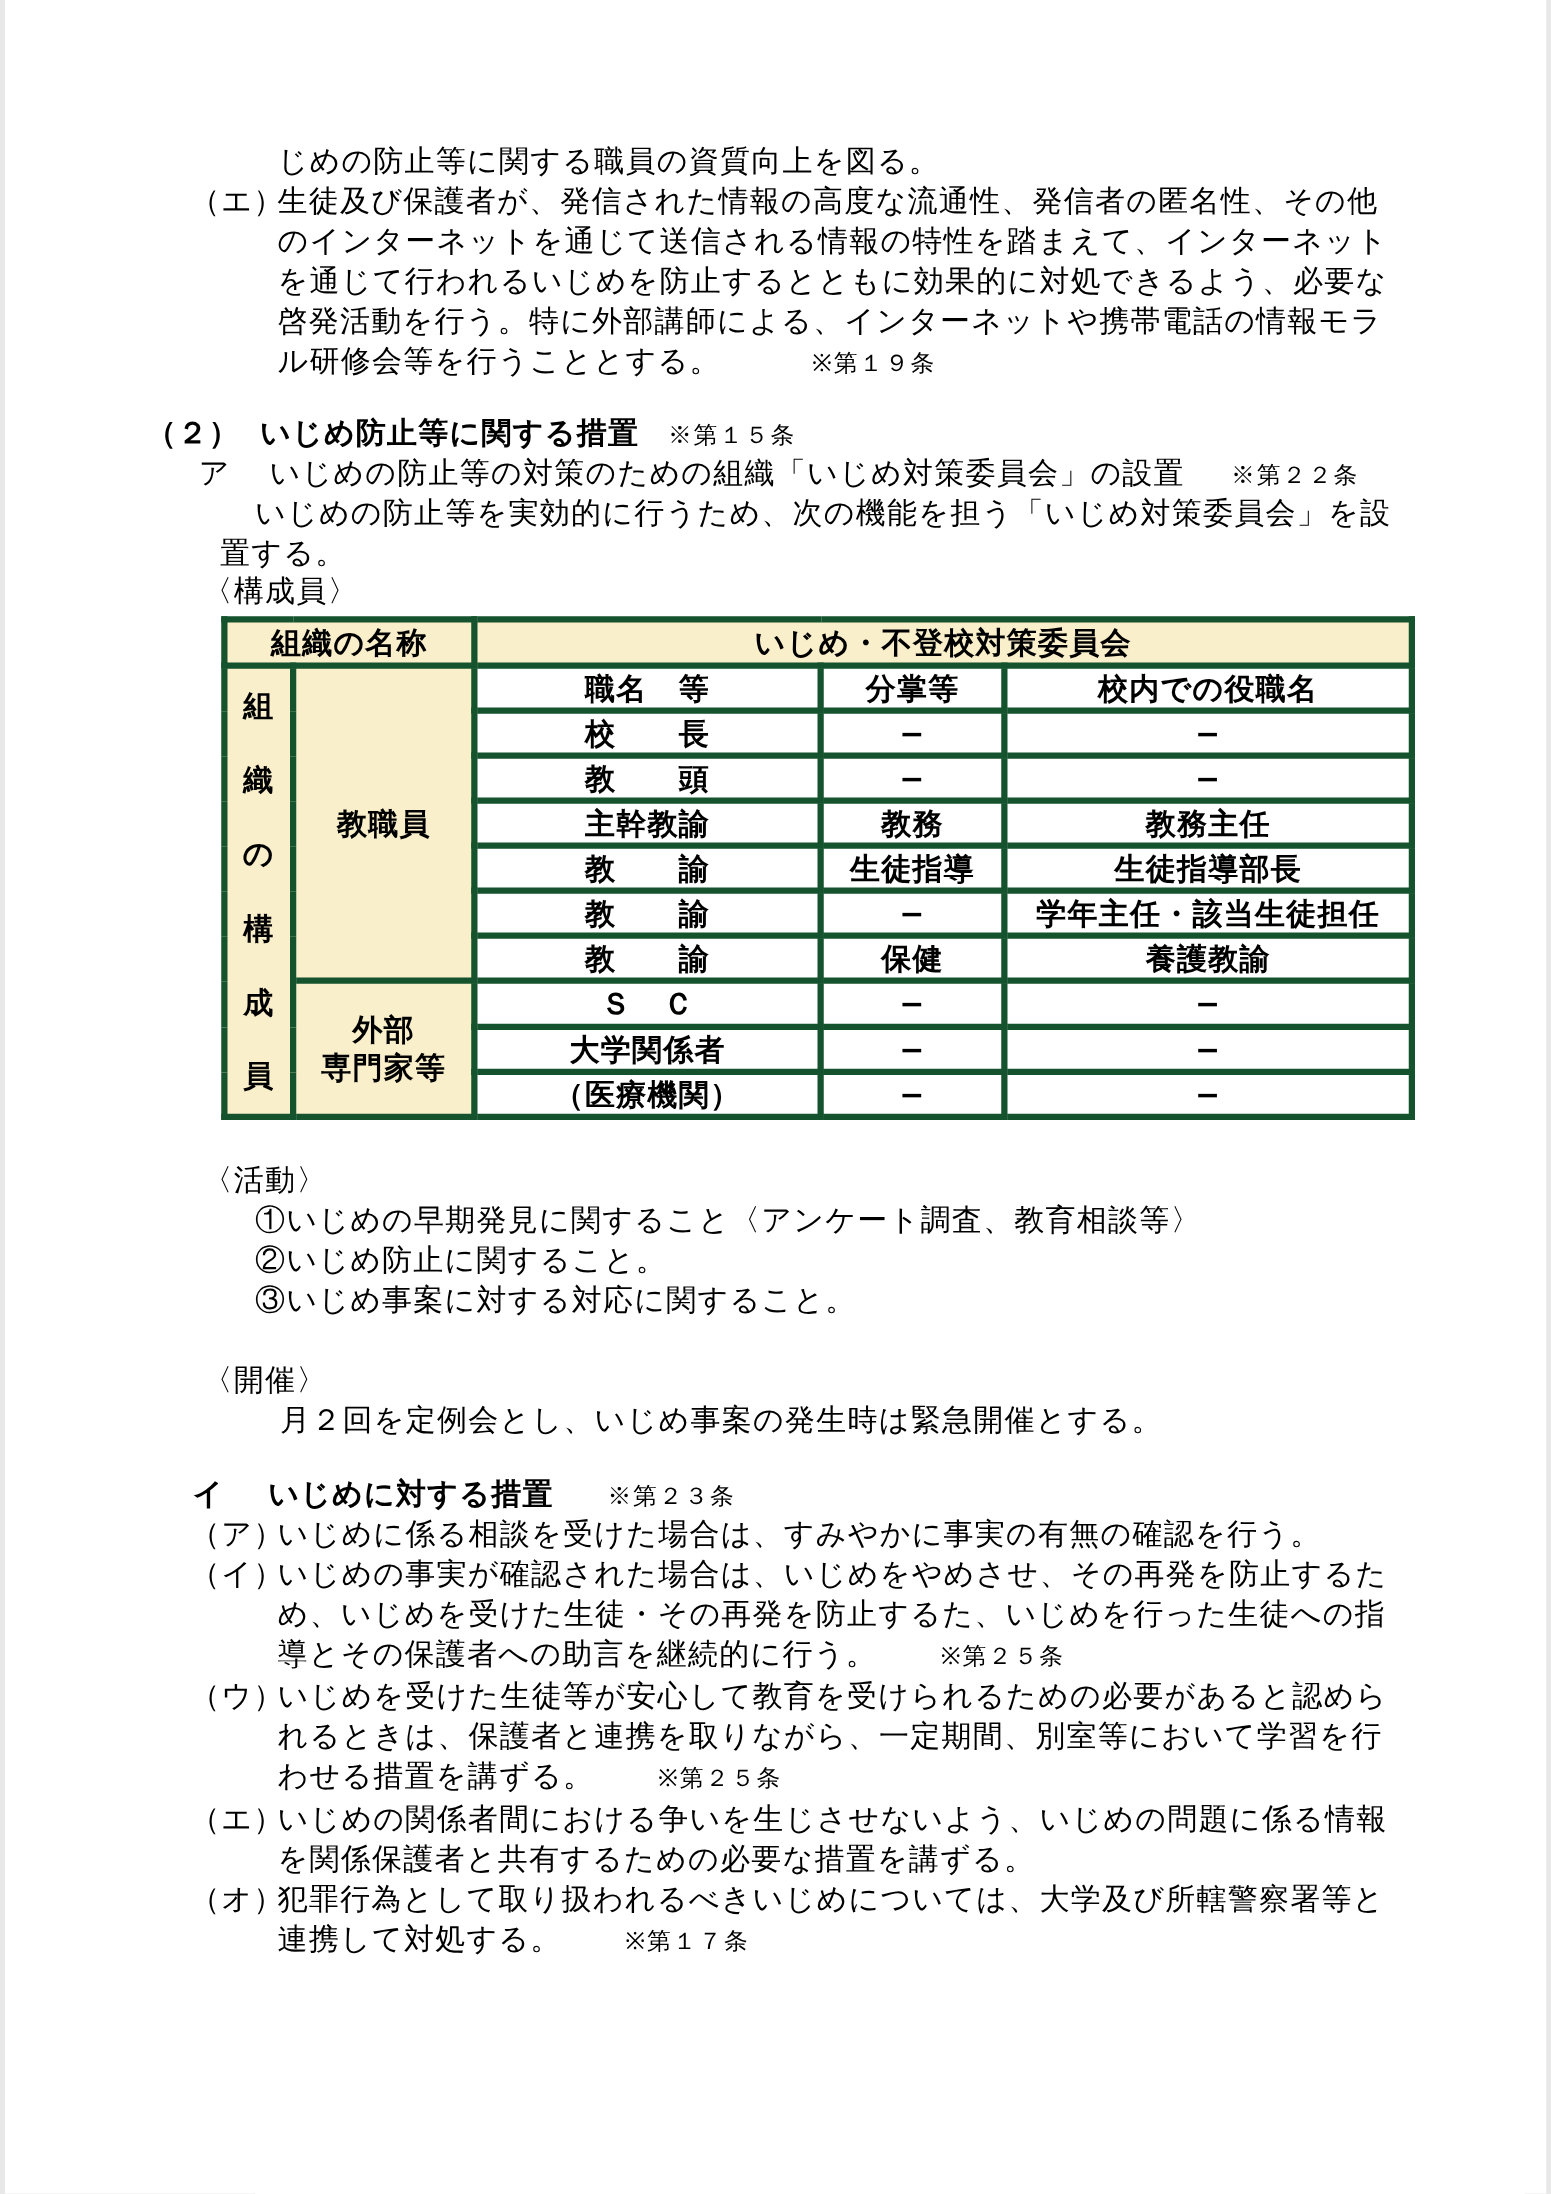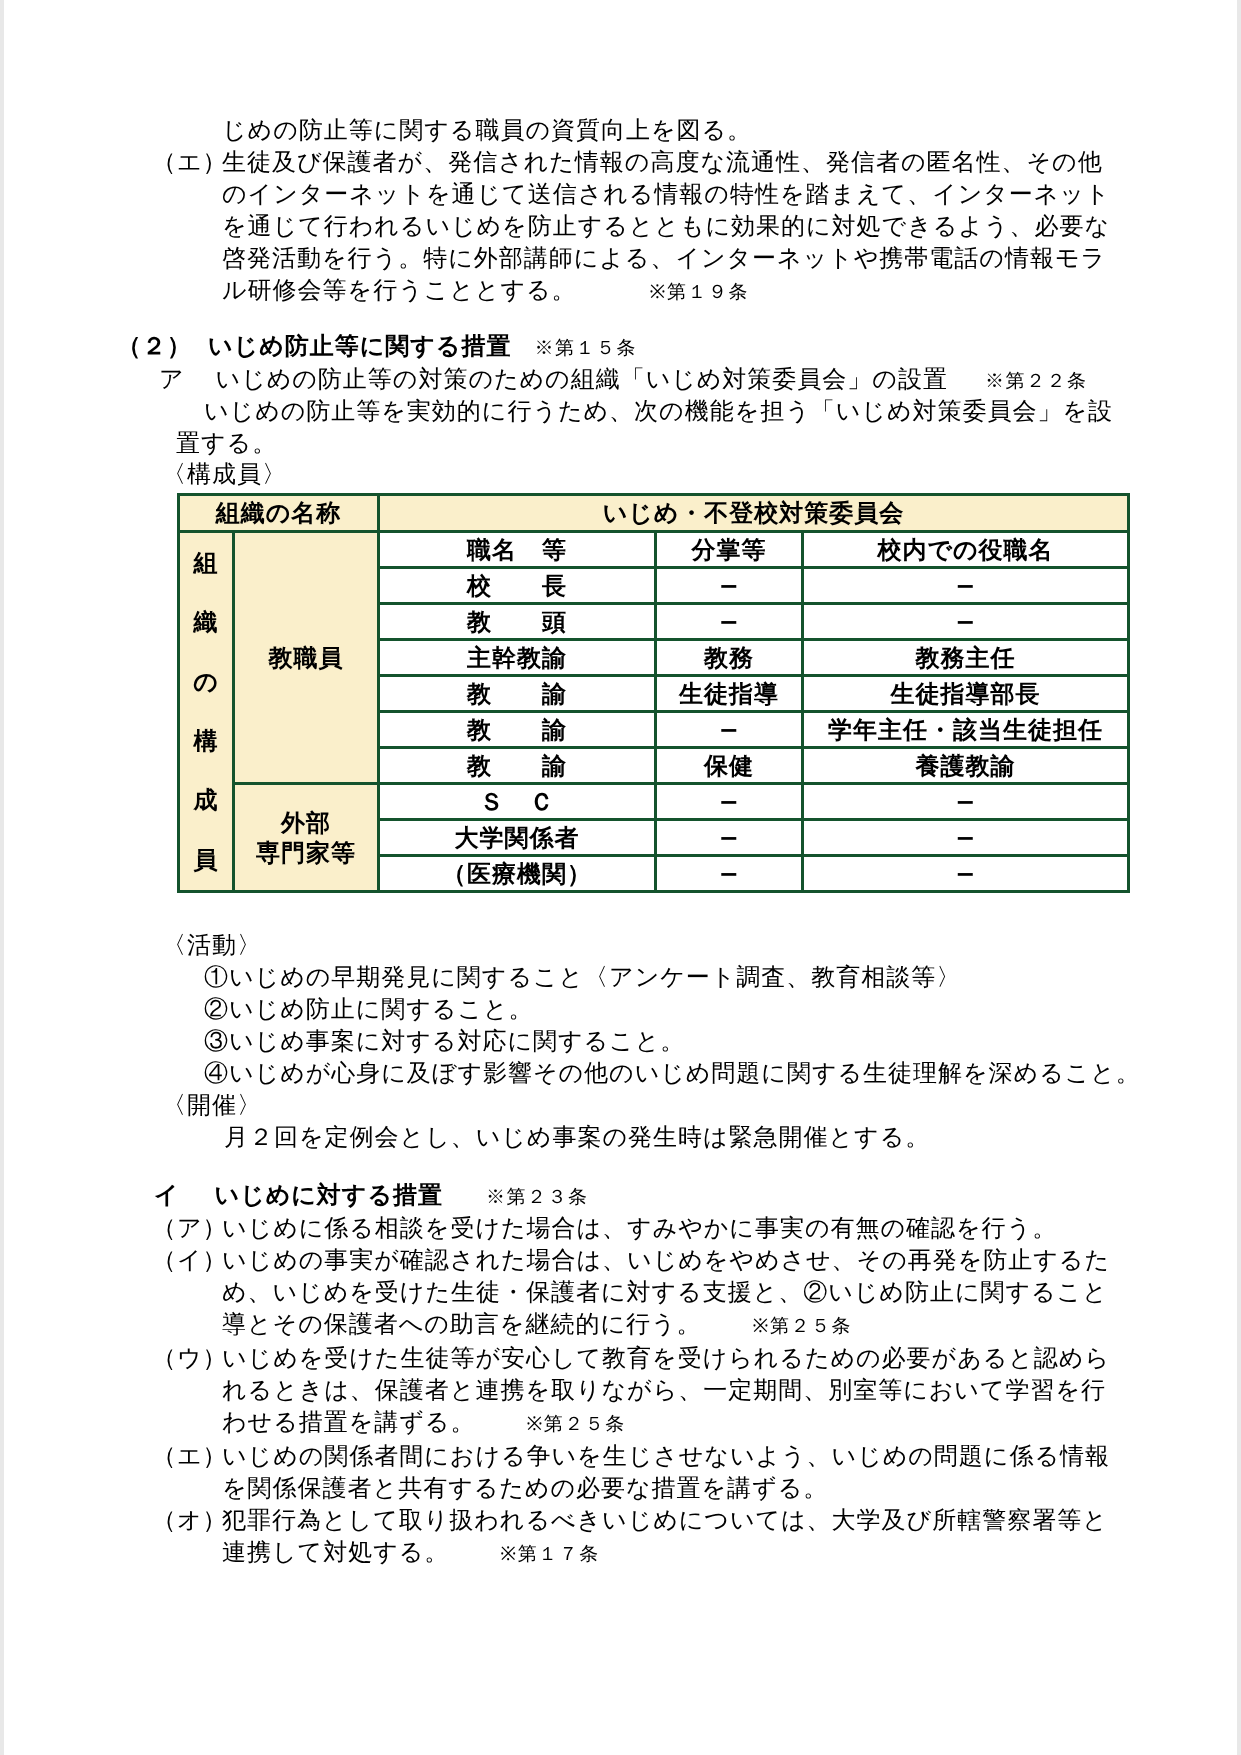--- a/index.html
+++ b/index.html
@@ -28,21 +28,21 @@
   table.members {
     border-collapse:collapse;
     table-layout:fixed;
     font-family:"DejaVu Sans","Liberation Sans",sans-serif;
     font-size:24px;
     font-weight:600;
     letter-spacing:1px;
     line-height:30px;
   }
   table.members td {
-    border:3px solid #14532d;
+    border:5px solid #14532d;
     text-align:center;
     vertical-align:middle;
     padding:0;
   }
   table.members { border:2px solid #2b2b2b; }
   td.beige { background:#FAEFCB; }
   td.vcell { padding:0; }
   .v-label {
     display:flex; flex-direction:column;
     justify-content:space-around; align-items:center;
@@ -164,21 +164,20 @@
     </tr>
   </tbody>
     </table>
 
   <div class="abs" style="left:158px; top:929px;">
     <div class="t-line">〈活動〉</div>
     <div style="margin-left:42px;">
       <div class="t-line">①いじめの早期発見に関すること〈アンケート調査、教育相談等〉</div>
       <div class="t-line">②いじめ防止に関すること。</div>
       <div class="t-line">③いじめ事案に対する対応に関すること。</div>
-      <div class="t-line">④いじめが心身に及ぼす影響その他のいじめ問題に関する生徒理解を深めること。</div>
     </div>
   </div>
 
   <div class="abs" style="left:158px; top:1089px;">
     <div class="t-line">〈開催〉</div>
     <div class="t-line" style="margin-left:62px;">月２回を定例会とし、いじめ事案の発生時は緊急開催とする。</div>
   </div>
 
   <div class="abs t-line" style="left:150px; top:1179px;">
     <span class="gothic bold">イ</span>
@@ -192,21 +191,21 @@
       <span class="hang-label">（ア）</span>
       <div class="hang-lines">
         <div class="t-line">いじめに係る相談を受けた場合は、すみやかに事実の有無の確認を行う。</div>
       </div>
     </div>
 
     <div class="hang-item">
       <span class="hang-label">（イ）</span>
       <div class="hang-lines">
         <div class="t-line">いじめの事実が確認された場合は、いじめをやめさせ、その再発を防止するた</div>
-        <div class="t-line">め、いじめを受けた生徒・保護者に対する支援と、②いじめ防止に関すること</div>
+        <div class="t-line">め、いじめを受けた生徒・その再発を防止するた、いじめを行った生徒への指</div>
         <div class="t-line">
           <span>導とその保護者への助言を継続的に行う。</span>
           <span class="ref" style="margin-left:44px;">※第２５条</span>
         </div>
       </div>
     </div>
 
     <div class="hang-item">
       <span class="hang-label">（ウ）</span>
       <div class="hang-lines">

